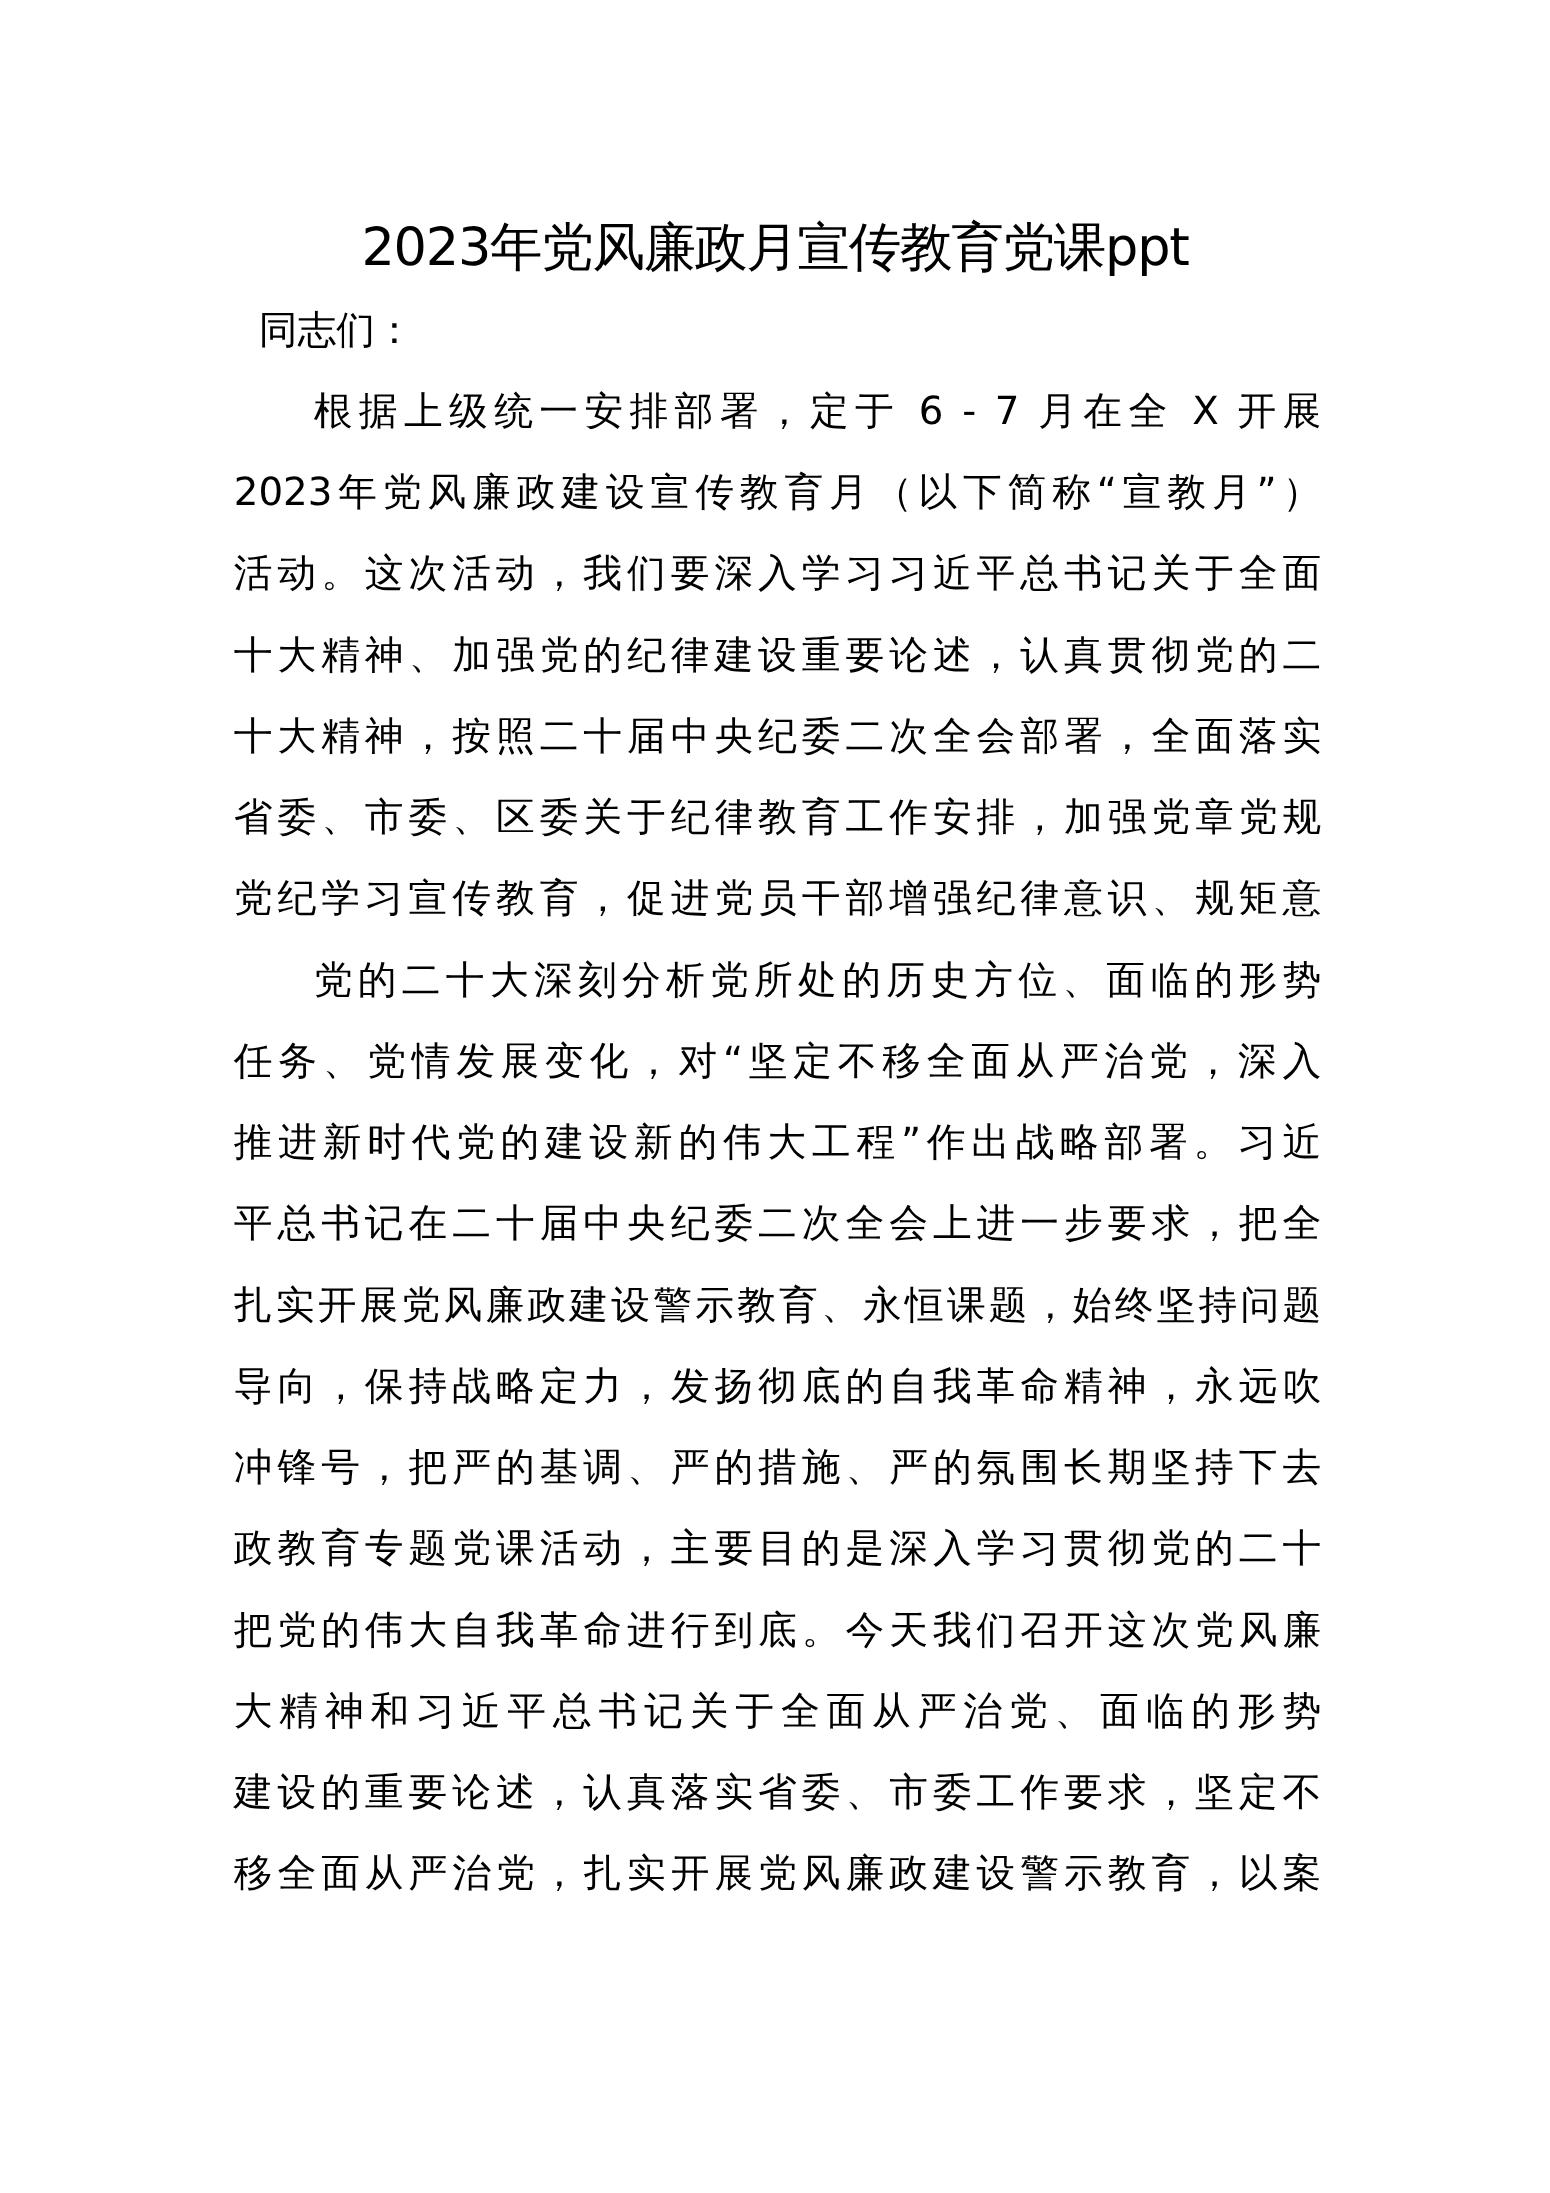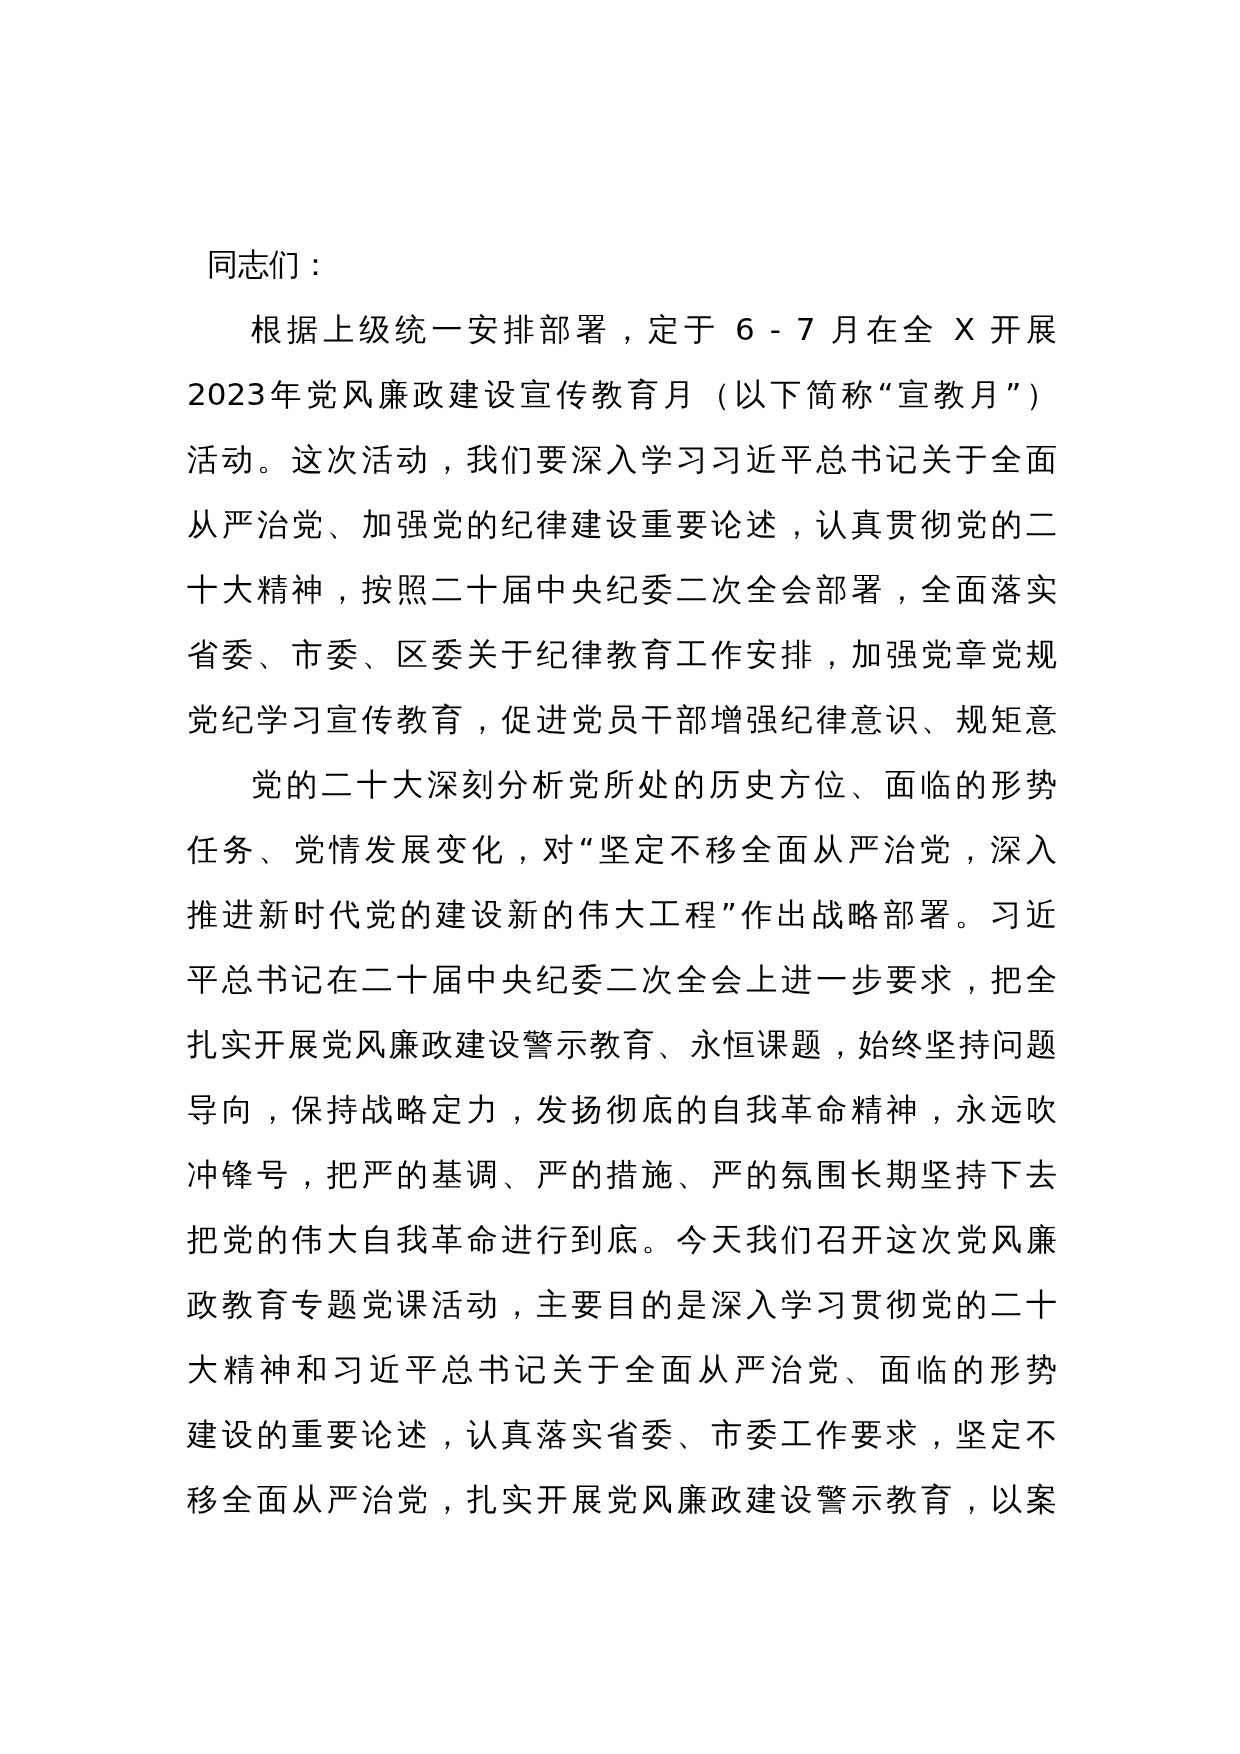--- a/index.html
+++ b/index.html
@@ -54,42 +54,43 @@
       margin-left: 20px;
     }
     .line.indent {
       padding-left: 64px;
     }
   </style>
 </head>
 <body>
 
 <div class="page">
+  <div class="title">2023年党风廉政月宣传教育党课ppt</div>
 
   <div class="body">
     <span class="line last">同志们：</span>
 
     <div>
       <span class="line indent">根据上级统一安排部署，定于 6 - 7 月在全 X 开展</span>
       <span class="line">2023年党风廉政建设宣传教育月（以下简称“宣教月”）</span>
       <span class="line">活动。这次活动，我们要深入学习习近平总书记关于全面</span>
-      <span class="line">从严治党、加强党的纪律建设重要论述，认真贯彻党的二</span>
+      <span class="line">十大精神、加强党的纪律建设重要论述，认真贯彻党的二</span>
       <span class="line">十大精神，按照二十届中央纪委二次全会部署，全面落实</span>
       <span class="line">省委、市委、区委关于纪律教育工作安排，加强党章党规</span>
       <span class="line">党纪学习宣传教育，促进党员干部增强纪律意识、规矩意</span>
     </div>
 
     <div>
       <span class="line indent">党的二十大深刻分析党所处的历史方位、面临的形势</span>
       <span class="line">任务、党情发展变化，对“坚定不移全面从严治党，深入</span>
       <span class="line">推进新时代党的建设新的伟大工程”作出战略部署。习近</span>
       <span class="line">平总书记在二十届中央纪委二次全会上进一步要求，把全</span>
       <span class="line">扎实开展党风廉政建设警示教育、永恒课题，始终坚持问题</span>
       <span class="line">导向，保持战略定力，发扬彻底的自我革命精神，永远吹</span>
       <span class="line">冲锋号，把严的基调、严的措施、严的氛围长期坚持下去</span>
+      <span class="line">政教育专题党课活动，主要目的是深入学习贯彻党的二十</span>
       <span class="line">把党的伟大自我革命进行到底。今天我们召开这次党风廉</span>
-      <span class="line">政教育专题党课活动，主要目的是深入学习贯彻党的二十</span>
       <span class="line">大精神和习近平总书记关于全面从严治党、面临的形势</span>
       <span class="line">建设的重要论述，认真落实省委、市委工作要求，坚定不</span>
       <span class="line">移全面从严治党，扎实开展党风廉政建设警示教育，以案</span>
     </div>
   </div>
 </div>
 
 </body></html>

